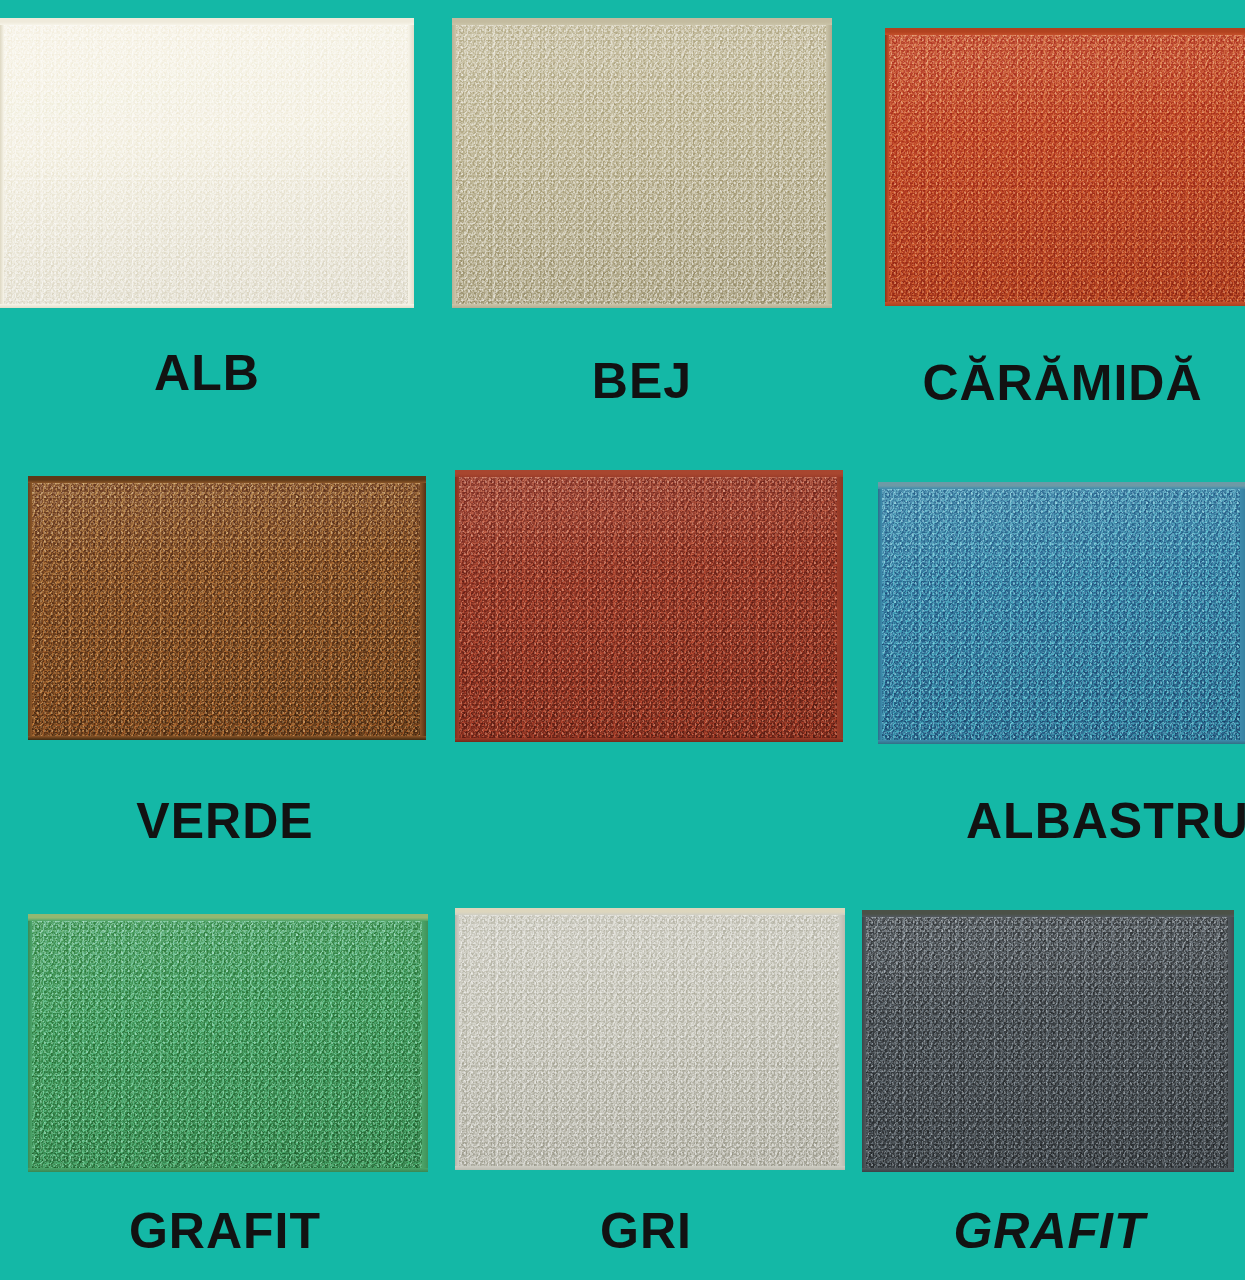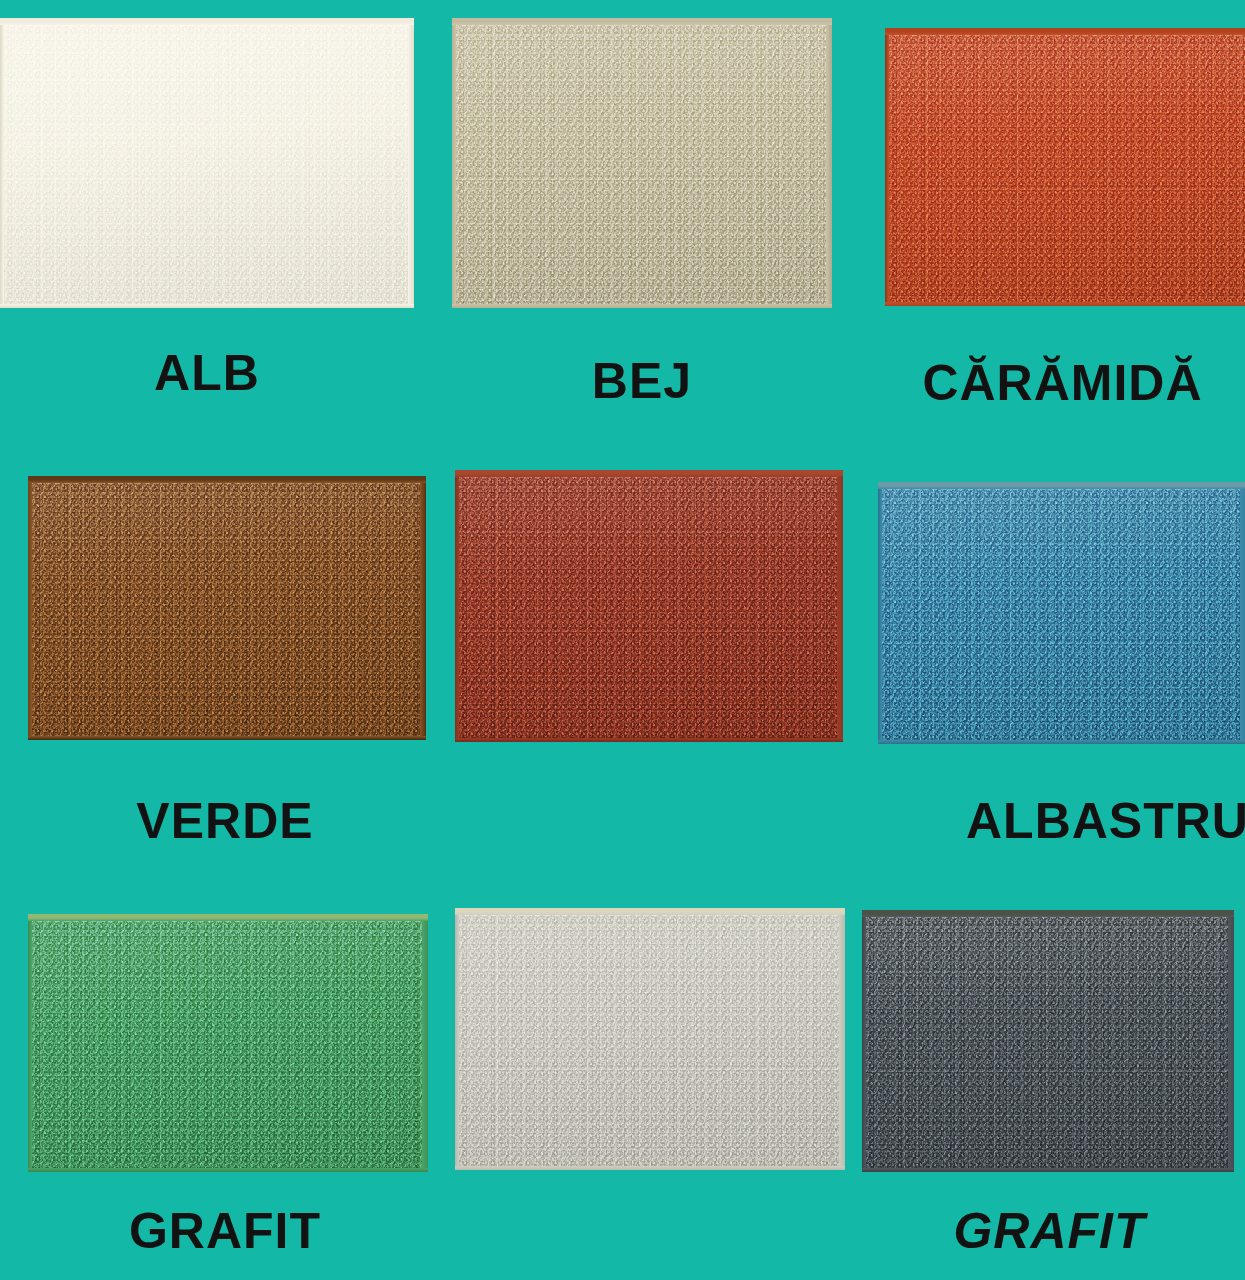--- a/index.html
+++ b/index.html
@@ -226,20 +226,21 @@
     <div class="chip" style="background-color: rgb(207, 206, 196); background-image: linear-gradient(168deg, rgba(222, 220, 211, 0.133) 0%, rgba(207, 206, 196, 0) 45%, rgba(184, 183, 172, 0.18) 100%);">
       <div class="sheen"></div>
       <div class="grain"></div>
       <div class="grain2"></div>
       <div class="bevel-left" style="background: linear-gradient(to right, rgb(182, 181, 170) 0%, rgb(207, 206, 196) 100%);"></div>
       <div class="bevel-right" style="background: linear-gradient(to left, rgb(188, 187, 176) 0%, rgb(207, 206, 196) 100%);"></div>
       <div class="bevel-top" style="background: linear-gradient(rgb(221, 214, 189) 0%, rgb(221, 214, 189) 55%, rgb(207, 206, 196) 100%);"></div>
       <div class="bevel-bottom" style="background: linear-gradient(to top, rgb(189, 188, 177) 0%, rgb(207, 206, 196) 100%);"></div>
     </div>
   </div>
+  <div class="label" id="label-gri">GRI</div>
 
   <div class="cell chip-wrap" id="cell-grafit">
     <div class="chip" style="background-color: rgb(81, 88, 93); background-image: linear-gradient(168deg, rgba(100, 108, 114, 0.133) 0%, rgba(81, 88, 93, 0) 45%, rgba(63, 69, 74, 0.18) 100%);">
       <div class="sheen"></div>
       <div class="grain"></div>
       <div class="grain2"></div>
       <div class="bevel-left" style="background: linear-gradient(to right, rgb(61, 67, 71) 0%, rgb(81, 88, 93) 100%);"></div>
       <div class="bevel-right" style="background: linear-gradient(to left, rgb(68, 74, 79) 0%, rgb(81, 88, 93) 100%);"></div>
       <div class="bevel-top" style="background: linear-gradient(rgb(75, 81, 71) 0%, rgb(75, 81, 71) 55%, rgb(81, 88, 93) 100%);"></div>
       <div class="bevel-bottom" style="background: linear-gradient(to top, rgb(59, 65, 69) 0%, rgb(81, 88, 93) 100%);"></div>

